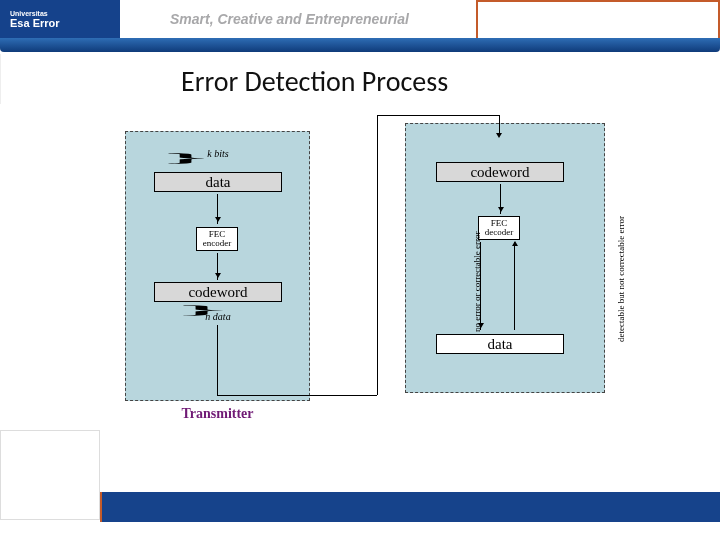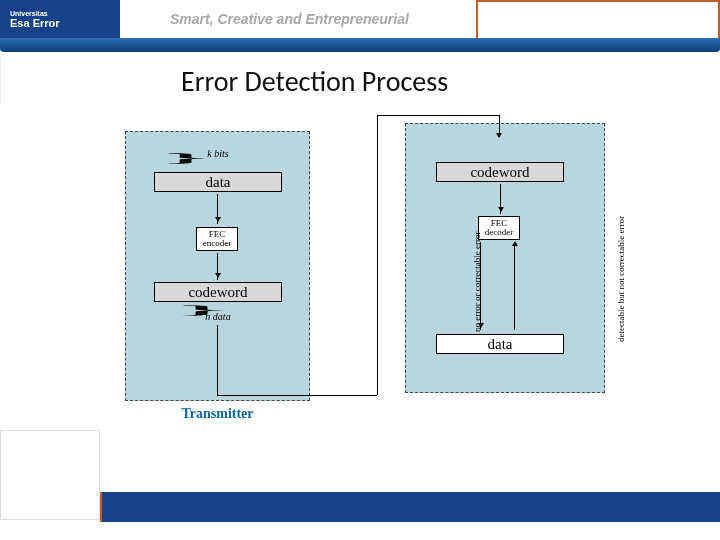--- a/index.html
+++ b/index.html
@@ -17,21 +17,21 @@
   
   .title-zone { margin-top: 2px; padding: 10px 0 0 180px; height: 50px; border-left: 1px solid #eee; }
   .title { font-family: "Calibri", Arial, sans-serif; font-size: 28px; color: #111; }
   
   .diagram { position:absolute; left:95px; top:115px; width:540px; height:320px; }
   
   .panel { position:absolute; border:1.5px dashed #444; background:#b8d6dd; }
   .tx { left:30px;  top:8px;  width:185px; height:270px;margin-top:8px; }
   .rx { left:310px; top:8px;  width:200px; height:270px; }
   
-  .panel-label { position:absolute; bottom:-22px; left:0; right:0; text-align:center; font-family:"Times New Roman", serif; font-weight:bold; font-size:14px; color:#0369a1; }
+  .panel-label { position:absolute; bottom:-22px; left:0; right:0; text-align:center; font-family:"Times New Roman", serif; font-weight:bold; font-size:14px; color:#701a75; }
   
   
   .box { position:absolute; background:#fff; border:1px solid #000; font-family:"Times New Roman", serif; font-size:15px; text-align:center; display:flex; align-items:center; justify-content:center; }
   .box.shade { background:#d8d8d8; }
   
   
   .tx .data1 { left:28px; top:40px;  width:128px; height:20px; }
   .tx .enc   { left:70px; top:95px;  width:42px;  height:24px; font-size:9px; line-height:1.05; }
   .tx .cw1   { left:28px; top:150px; width:128px; height:20px; }
   

